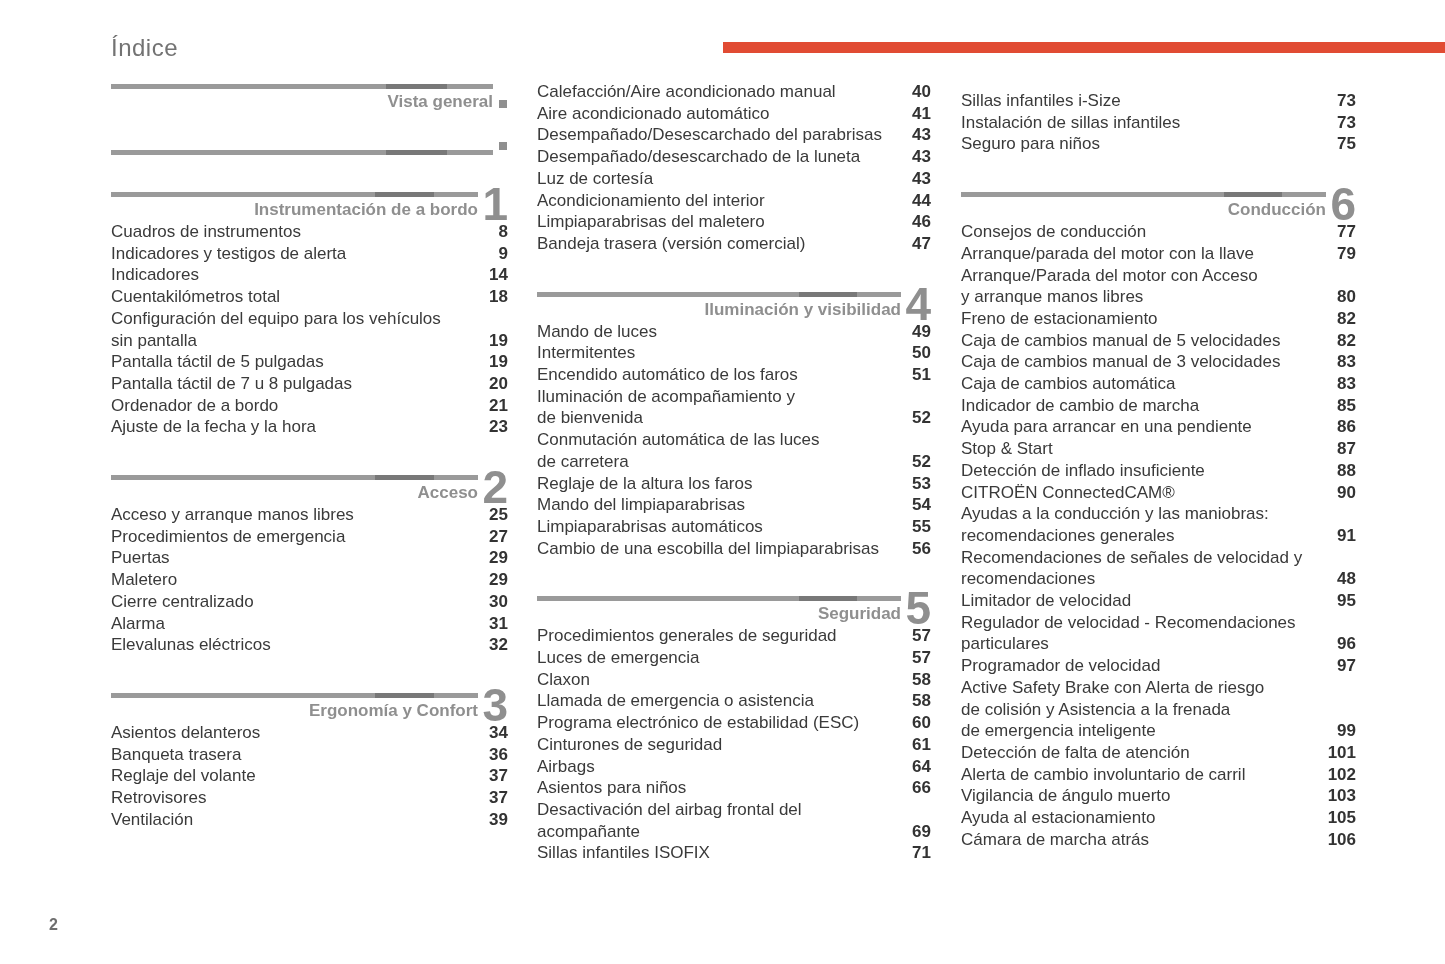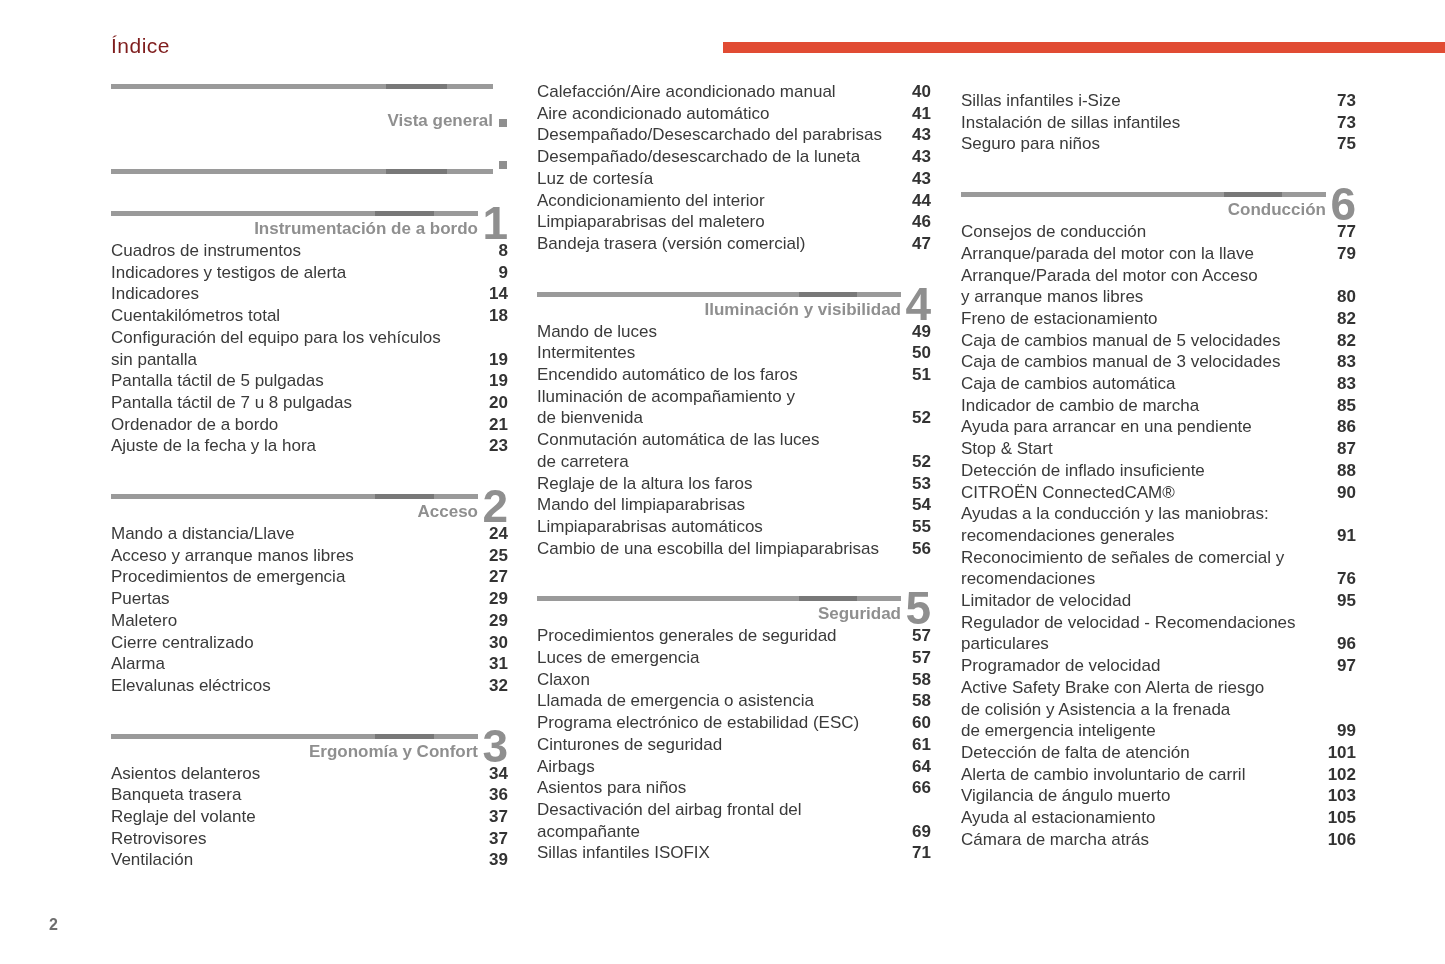--- a/index.html
+++ b/index.html
@@ -5,21 +5,21 @@
   html,body { margin:0; padding:0; }
   body {
     width:1445px; height:964px;
     background:#ffffff;
     font-family:"Liberation Sans", sans-serif;
     position:relative;
     overflow:hidden;
   }
   .page-title {
     position:absolute; left:111px; top:34px;
-    font-size:21px; color:#7f1d1d; letter-spacing:0.5px;
+    font-size:24px; color:#737373; letter-spacing:0.5px;
   }
   .accent-bar {
     position:absolute; left:723px; top:42px;
     width:722px; height:11px; background:#e14b33;
   }
   .col { position:absolute; }
   .col-1 { left:111px; top:84px; width:397px; }
   .col-2 { left:537px; top:81px; width:394px; }
   .col-3 { left:961px; top:90px; width:395px; }
 
@@ -40,21 +40,21 @@
     white-space:nowrap;
   }
   .header-num .bar { margin-right:30px; }
   .header-num .header-label { padding-right:30px; }
   .header-num .num {
     position:absolute; right:0; top:-11px;
     font-size:46px; line-height:1; font-weight:bold;
     color:#8f8f8f;
   }
   .header-plain .bar { margin-right:15px; }
-  .header-plain .header-label { padding-right:15px;margin-top:19px; }
+  .header-plain .header-label { padding-right:15px; }
   .header-plain .sq {
     position:absolute; right:1px; bottom:5px;
     width:8px; height:8px; background:#8f8f8f;
   }
 
   .entry {
     display:flex; justify-content:space-between; align-items:flex-end;
     font-size:17px; line-height:21.7px; color:#3a3a3a;
   }
   .entry .t { white-space:pre-line; flex:1; }
@@ -122,24 +122,20 @@
     <div class="entry">
       <div class="t">Ajuste de la fecha y la hora</div>
       <div class="n">23</div>
     </div>
     <div class="header-block header-num">
       <div class="bar"></div>
       <div class="header-label">Acceso</div>
       <div class="num">2</div>
     </div>
     <div class="entry">
-      <div class="t">Mando a distancia/Llave</div>
-      <div class="n">24</div>
-    </div>
-    <div class="entry">
       <div class="t">Acceso y arranque manos libres</div>
       <div class="n">25</div>
     </div>
     <div class="entry">
       <div class="t">Procedimientos de emergencia</div>
       <div class="n">27</div>
     </div>
     <div class="entry">
       <div class="t">Puertas</div>
       <div class="n">29</div>
@@ -375,23 +371,23 @@
     <div class="entry">
       <div class="t">CITROËN ConnectedCAM®</div>
       <div class="n">90</div>
     </div>
     <div class="entry">
       <div class="t">Ayudas a la conducción y las maniobras:
 recomendaciones generales</div>
       <div class="n">91</div>
     </div>
     <div class="entry">
-      <div class="t">Reconocimiento de señales de comercial y
+      <div class="t">Recomendaciones de señales de velocidad y
 recomendaciones</div>
-      <div class="n">76</div>
+      <div class="n">48</div>
     </div>
     <div class="entry">
       <div class="t">Limitador de velocidad</div>
       <div class="n">95</div>
     </div>
     <div class="entry">
       <div class="t">Regulador de velocidad - Recomendaciones
 particulares</div>
       <div class="n">96</div>
     </div>

